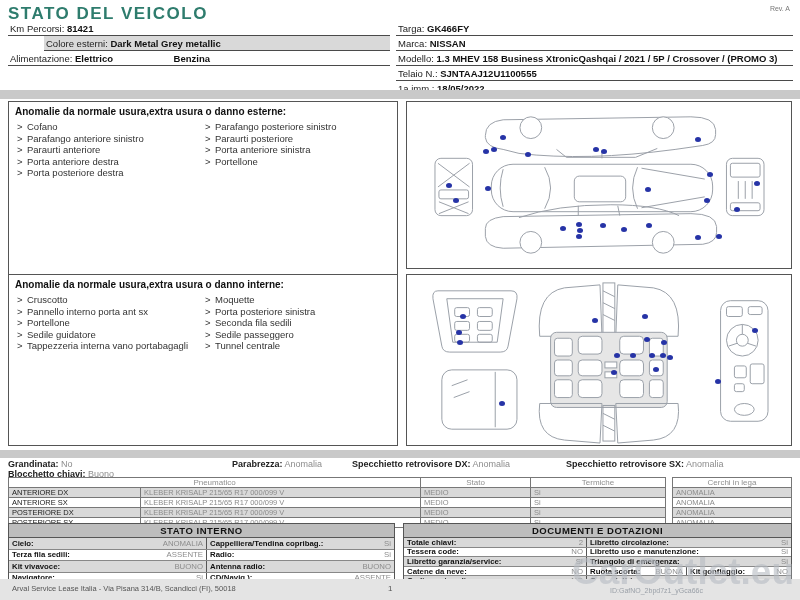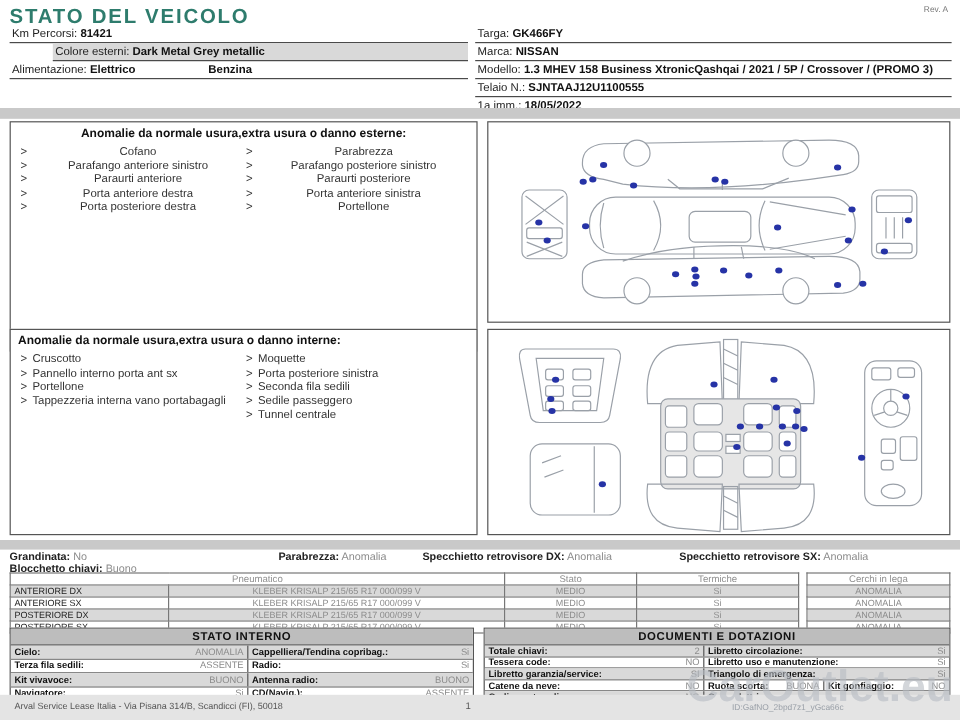--- a/index.html
+++ b/index.html
@@ -20,21 +20,21 @@
   .info-row .lbl{color:#222;}
   .info-row .val{font-weight:bold;color:#111;}
   .shaded{background:var(--rowgray);margin-left:36px;}
   .fuel-2{margin-left:58px;}
 
   .band-top{position:absolute;left:0;top:90px;width:800px;height:9px;background:var(--band);}
   .band-mid{position:absolute;left:0;top:450px;width:800px;height:8px;background:var(--band);}
   .band-bottom{position:absolute;left:0;top:579px;width:800px;height:21px;background:#e4e4e4;}
 
   .panel{position:absolute;border:1px solid #555;background:#fff;box-sizing:border-box;}
-  #p-ext-list{left:8px;top:101px;width:390px;height:192px;text-align:center;}
+  #p-ext-list{left:8px;top:101px;width:390px;height:192px;}
   #p-ext-diag{left:406px;top:101px;width:386px;height:168px;}
   #p-int-list{left:8px;top:274px;width:390px;height:172px;}
   #p-int-diag{left:406px;top:274px;width:386px;height:172px;}
   .panel-title{font-size:10px;font-weight:bold;padding:4px 6px 2px;color:#111;}
   .cols{display:flex;padding:2px 6px;}
   .cols ul{list-style:none;margin:0;padding:0;width:50%;}
   .cols li{font-size:9.5px;color:#333;line-height:11.5px;padding-left:12px;position:relative;}
   .cols li::before{content:">";position:absolute;left:2px;color:#333;}
 
   .diag{position:absolute;left:0;top:0;width:100%;height:100%;}
@@ -51,21 +51,21 @@
   #s-grand{left:8px;top:0;} #s-block{left:8px;top:10px;}
   #s-parab{left:232px;top:0;} #s-dx{left:352px;top:0;} #s-sx{left:566px;top:0;}
 
   table.mini{border-collapse:collapse;table-layout:fixed;position:absolute;background:#fff;}
   table.mini th,table.mini td{border:1px solid #777;font-size:7.5px;height:9px;padding:0 3px;
         overflow:hidden;white-space:nowrap;font-weight:normal;}
   table.mini th{color:#909090;text-align:center;font-size:8px;}
   #t-tires{left:8px;top:477px;width:657px;}
   #t-cerchi{left:672px;top:477px;width:120px;}
   td.pos{font-weight:bold;color:#222;}
-  td.cgray{color:var(--valgray);text-align:center;margin-left:20px;}
+  td.cgray{color:var(--valgray);text-align:left;margin-left:20px;}
   tr.alt{background:var(--rowgray);}
 
   .btable{position:absolute;border:1px solid #555;background:#fff;box-sizing:border-box;}
   #t-stato{left:8px;top:523px;width:387px;}
   #t-doc{left:403px;top:523px;width:389px;}
   .btable .hd{height:13px;background:var(--hdr);border-bottom:1px solid #555;text-align:center;
         font-weight:bold;font-size:9.5px;line-height:13px;letter-spacing:.5px;color:#111;}
   .brow{display:flex;border-bottom:1px solid #888;}
   .brow:last-child{border-bottom:none;}
   .brow.alt{background:var(--rowgray);}
@@ -137,21 +137,20 @@
     <div class="panel-title">Anomalie da normale usura,extra usura o danno esterne:</div>
     <div class="cols">
       <ul>
         <li>Cofano</li>
         <li>Parafango anteriore sinistro</li>
         <li>Paraurti anteriore</li>
         <li>Porta anteriore destra</li>
         <li>Porta posteriore destra</li>
       </ul>
       <ul>
-        <li>Parabrezza</li>
         <li>Parafango posteriore sinistro</li>
         <li>Paraurti posteriore</li>
         <li>Porta anteriore sinistra</li>
         <li>Portellone</li>
       </ul>
     </div>
   </div>
 
   <div class="panel" id="p-ext-diag">
     <svg class="diag" viewBox="0 0 386 168">
@@ -218,20 +217,21 @@
       </div>
   </div>
 
   <div class="panel" id="p-int-list">
     <div class="panel-title">Anomalie da normale usura,extra usura o danno interne:</div>
     <div class="cols">
       <ul>
         <li>Cruscotto</li>
         <li>Pannello interno porta ant sx</li>
         <li>Portellone</li>
+        <li>Sedile guidatore</li>
         <li>Tappezzeria interna vano portabagagli</li>
       </ul>
       <ul>
         <li>Moquette</li>
         <li>Porta posteriore sinistra</li>
         <li>Seconda fila sedili</li>
         <li>Sedile passeggero</li>
         <li>Tunnel centrale</li>
       </ul>
     </div>

